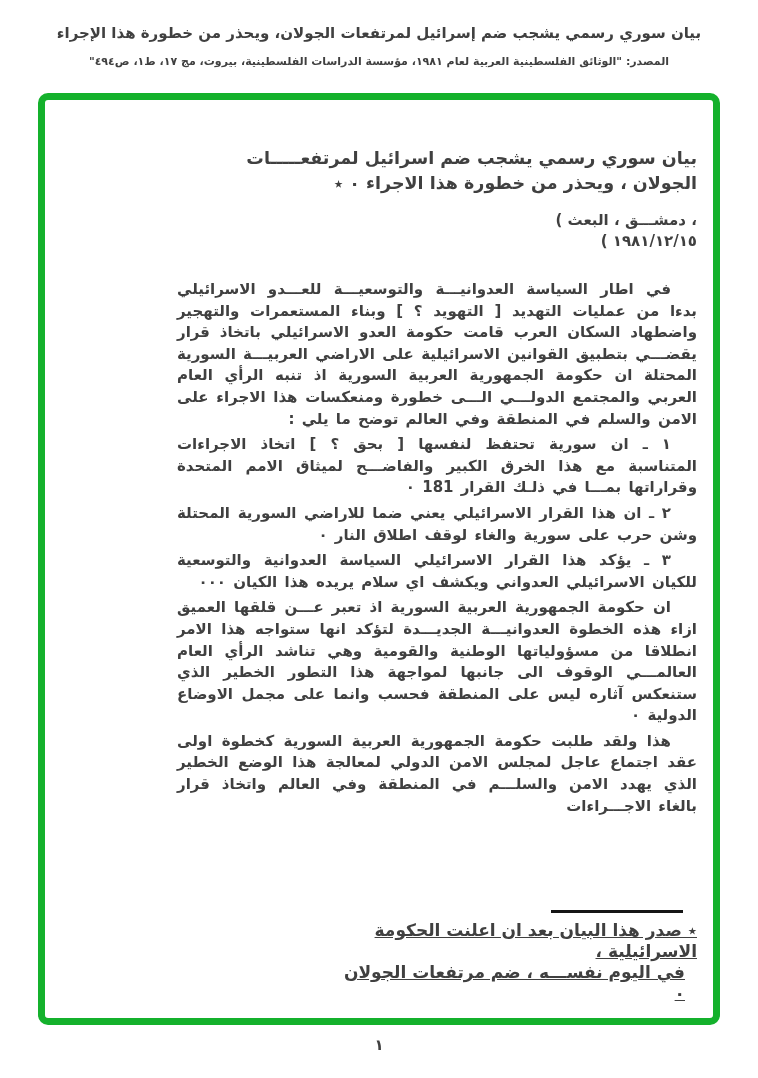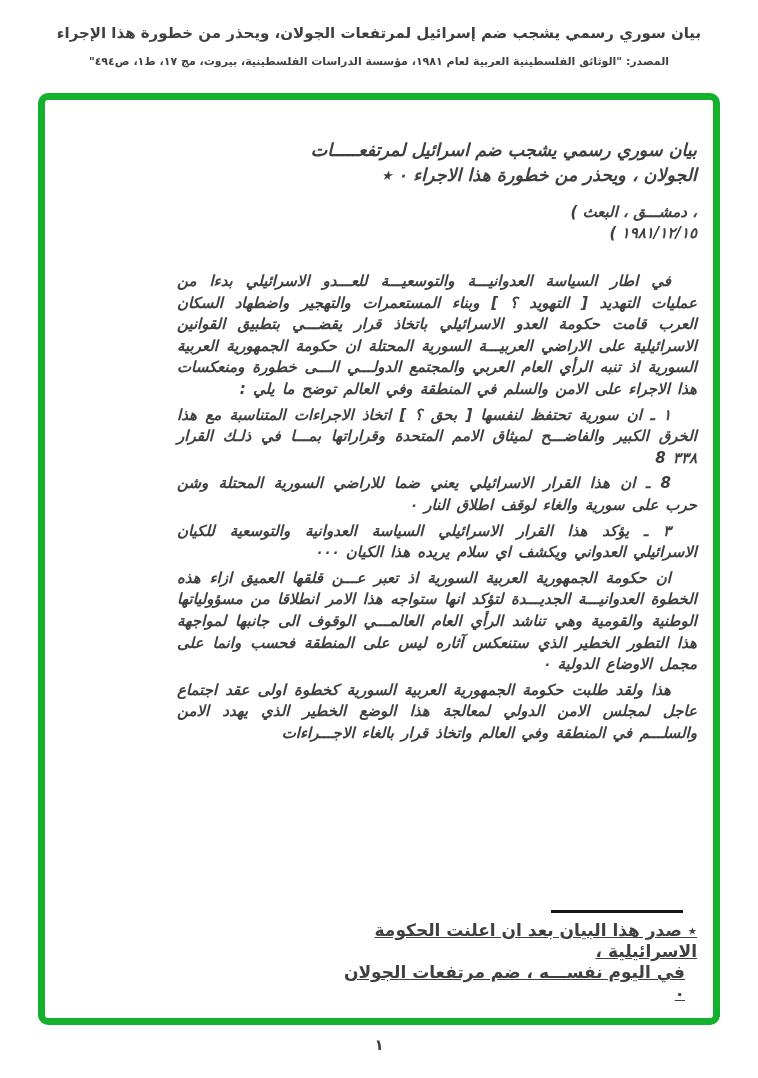--- a/index.html
+++ b/index.html
@@ -13,22 +13,22 @@
   }
   .hdr-src{
     position:absolute;top:55px;left:15px;right:15px;text-align:center;
     direction:rtl;font-size:11px;font-weight:700;
   }
   .frame{
     position:absolute;left:38px;top:93px;width:682px;height:932px;
     box-sizing:border-box;border:7px solid #14b12c;border-radius:10px;background:#fff;
   }
   .doc{
-    position:absolute;top:8px;right:16px;width:520px;
-    direction:rtl;text-align:right;font-style:italic;
+    position:absolute;top:16px;right:16px;width:520px;
+    direction:rtl;text-align:right;
   }
   .doc-title{
     margin:30px 0 0 0;font-size:17.5px;line-height:25px;font-weight:700;
   }
   .dateline{
     display:flex;justify-content:space-between;align-items:flex-start;
     margin-top:14px;font-size:15px;font-weight:700;line-height:21px;
   }
   .dl-left{display:inline-block;}
   .dl-ltr{direction:ltr;unicode-bidi:isolate;}
@@ -68,22 +68,22 @@
 
       <div class="dateline">
         <div class="dl-left">
           <div class="dl-ltr">( ⁧البعث⁩ ، ⁧دمشـــق⁩ ،</div>
           <div class="dl-ltr">( ١٩٨١/١٢/١٥</div>
         </div>
       </div>
 
       <div class="body">
         <p>في اطار السياسة العدوانيـــة والتوسعيـــة للعـــدو الاسرائيلي بدءا من عمليات التهديد [ التهويد ؟ ] وبناء المستعمرات والتهجير واضطهاد السكان العرب قامت حكومة العدو الاسرائيلي باتخاذ قرار يقضـــي بتطبيق القوانين الاسرائيلية على الاراضي العربيـــة السورية المحتلة ان حكومة الجمهورية العربية السورية اذ تنبه الرأي العام العربي والمجتمع الدولـــي الـــى خطورة ومنعكسات هذا الاجراء على الامن والسلم في المنطقة وفي العالم توضح ما يلي :</p>
-        <p>١ ـ ان سورية تحتفظ لنفسها [ بحق ؟ ] اتخاذ الاجراءات المتناسبة مع هذا الخرق الكبير والفاضـــح لميثاق الامم المتحدة وقراراتها بمـــا في ذلـك القرار ٣٣٨ 8</p>
-        <p>8 ـ ان هذا القرار الاسرائيلي يعني ضما للاراضي السورية المحتلة وشن حرب على سورية والغاء لوقف اطلاق النار ٠</p>
+        <p>١ ـ ان سورية تحتفظ لنفسها [ بحق ؟ ] اتخاذ الاجراءات المتناسبة مع هذا الخرق الكبير والفاضـــح لميثاق الامم المتحدة وقراراتها بمـــا في ذلـك القرار 181 ٠</p>
+        <p>٢ ـ ان هذا القرار الاسرائيلي يعني ضما للاراضي السورية المحتلة وشن حرب على سورية والغاء لوقف اطلاق النار ٠</p>
         <p>٣ ـ يؤكد هذا القرار الاسرائيلي السياسة العدوانية والتوسعية للكيان الاسرائيلي العدواني ويكشف اي سلام يريده هذا الكيان ٠٠٠</p>
         <p>ان حكومة الجمهورية العربية السورية اذ تعبر عـــن قلقها العميق ازاء هذه الخطوة العدوانيـــة الجديـــدة لتؤكد انها ستواجه هذا الامر انطلاقا من مسؤولياتها الوطنية والقومية وهي تناشد الرأي العام العالمـــي الوقوف الى جانبها لمواجهة هذا التطور الخطير الذي ستنعكس آثاره ليس على المنطقة فحسب وانما على مجمل الاوضاع الدولية ٠</p>
         <p>هذا ولقد طلبت حكومة الجمهورية العربية السورية كخطوة اولى عقد اجتماع عاجل لمجلس الامن الدولي لمعالجة هذا الوضع الخطير الذي يهدد الامن والسلـــم في المنطقة وفي العالم واتخاذ قرار بالغاء الاجـــراءات</p>
       </div>
 
     </div>
 
     <div class="footnote">
       <div class="fn-rule"></div>
       <div>٭ صدر هذا البيان بعد ان اعلنت الحكومة الاسرائيلية ،</div>

